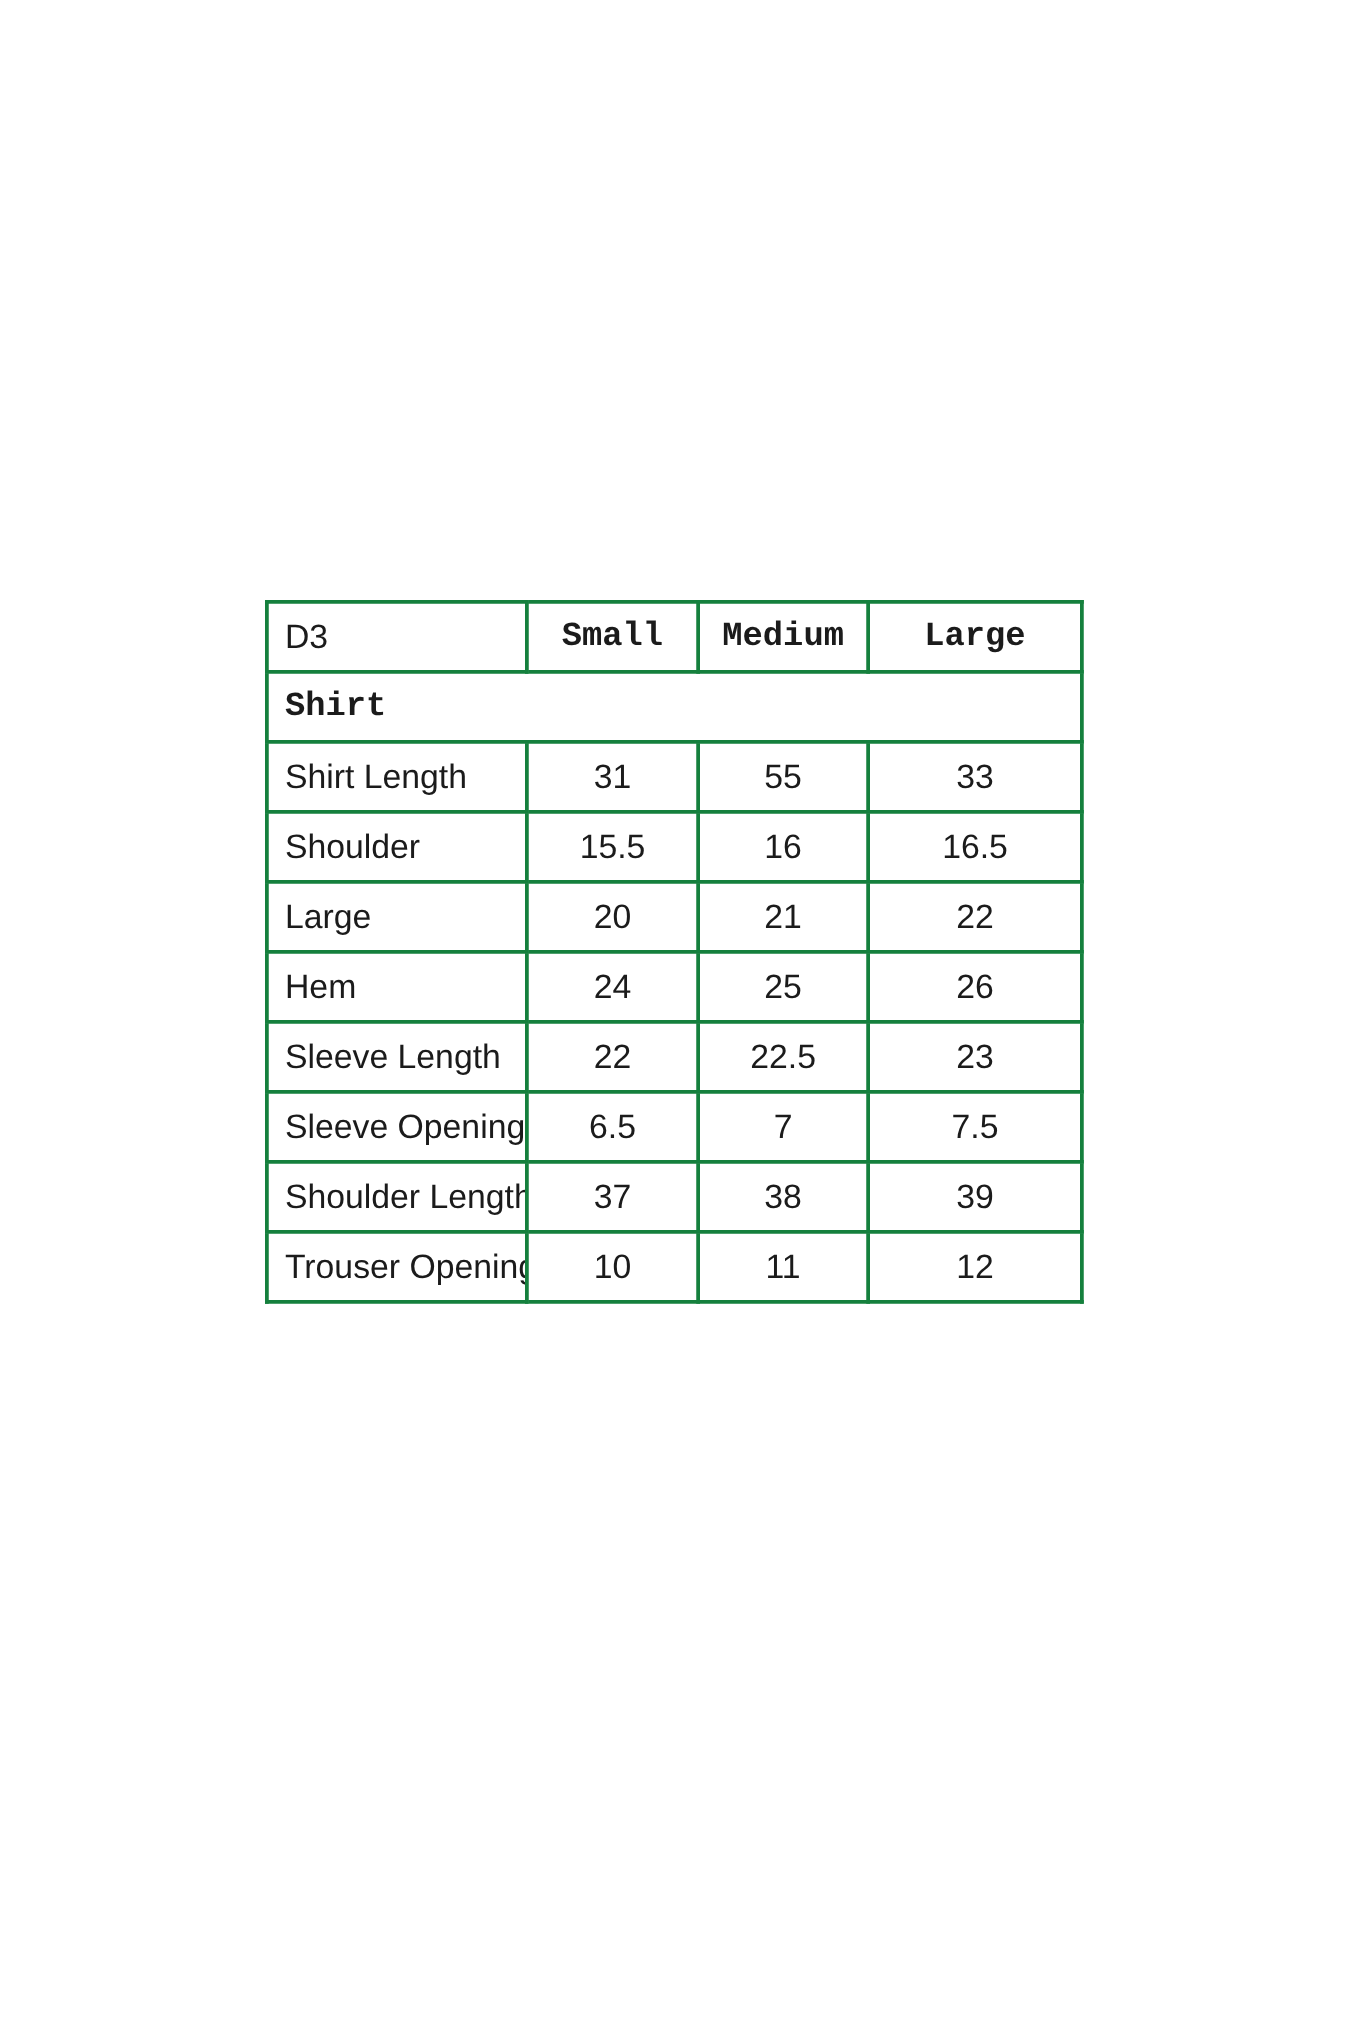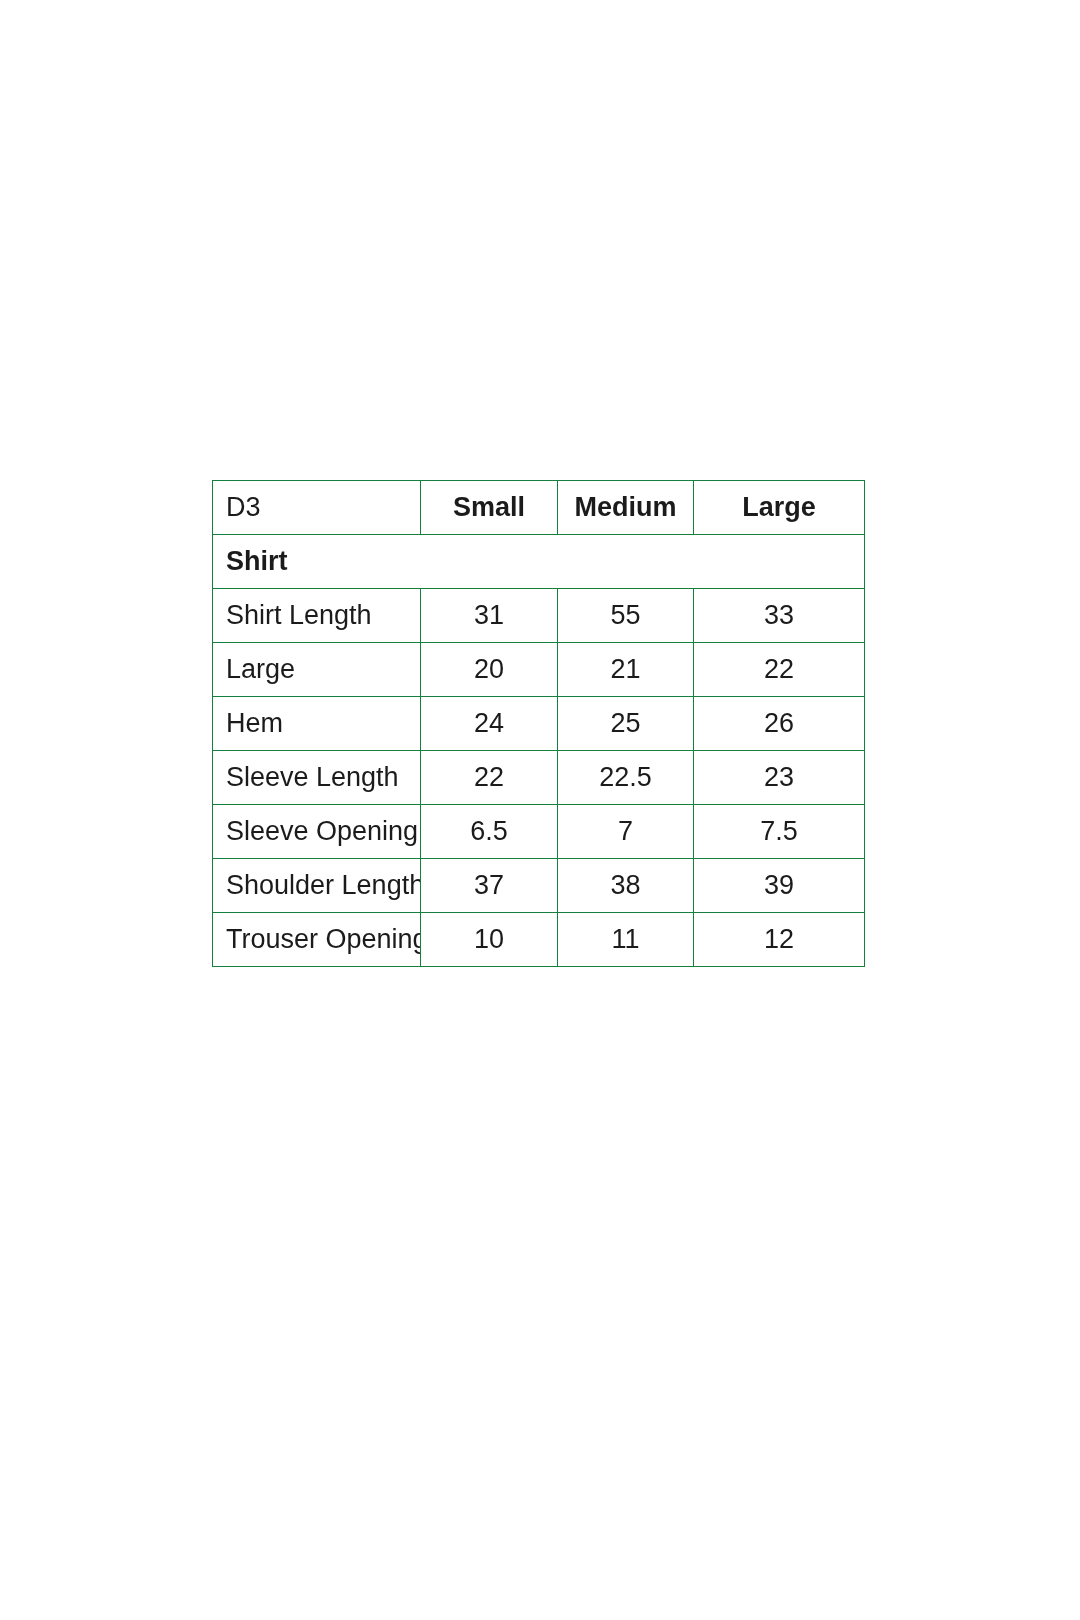--- a/index.html
+++ b/index.html
@@ -44,36 +44,36 @@
   }
   table.size-chart {
     position: absolute;
     top: 480px;
     left: 212px;
     border-collapse: collapse;
     table-layout: fixed;
     width: 652px;
   }
   table.size-chart td {
-    border: 1px solid #15803d;
+    border: 3px solid #15803d;
     height: 51px;
     font-size: 27px;
     color: #1b1b1b;
     vertical-align: middle;
     overflow: hidden;
     white-space: nowrap;
   }
   td.c-label {
     text-align: left;
     padding-left: 13px;
   }
   td.c-val {
     text-align: center;
   }
-  .bold { font-weight: bold; }
+  .bold { font-weight: bold; font-family: Liberation Mono, monospace; }
 </style>
 </head>
 <body>
 
 <div class="page">
 
 
   <table class="size-chart">
     <colgroup>
       <col style="width:208px">
@@ -89,20 +89,26 @@
         <td class="c-val bold">Large</td>
       </tr>
       <tr>
         <td class="c-label bold" colspan="4">Shirt</td>
       </tr>
       <tr>
         <td class="c-label">Shirt Length</td>
         <td class="c-val">31</td>
         <td class="c-val">55</td>
         <td class="c-val">33</td>
+      </tr>
+      <tr>
+        <td class="c-label">Shoulder</td>
+        <td class="c-val">15.5</td>
+        <td class="c-val">16</td>
+        <td class="c-val">16.5</td>
       </tr>
       <tr>
         <td class="c-label">Large</td>
         <td class="c-val">20</td>
         <td class="c-val">21</td>
         <td class="c-val">22</td>
       </tr>
       <tr>
         <td class="c-label">Hem</td>
         <td class="c-val">24</td>

